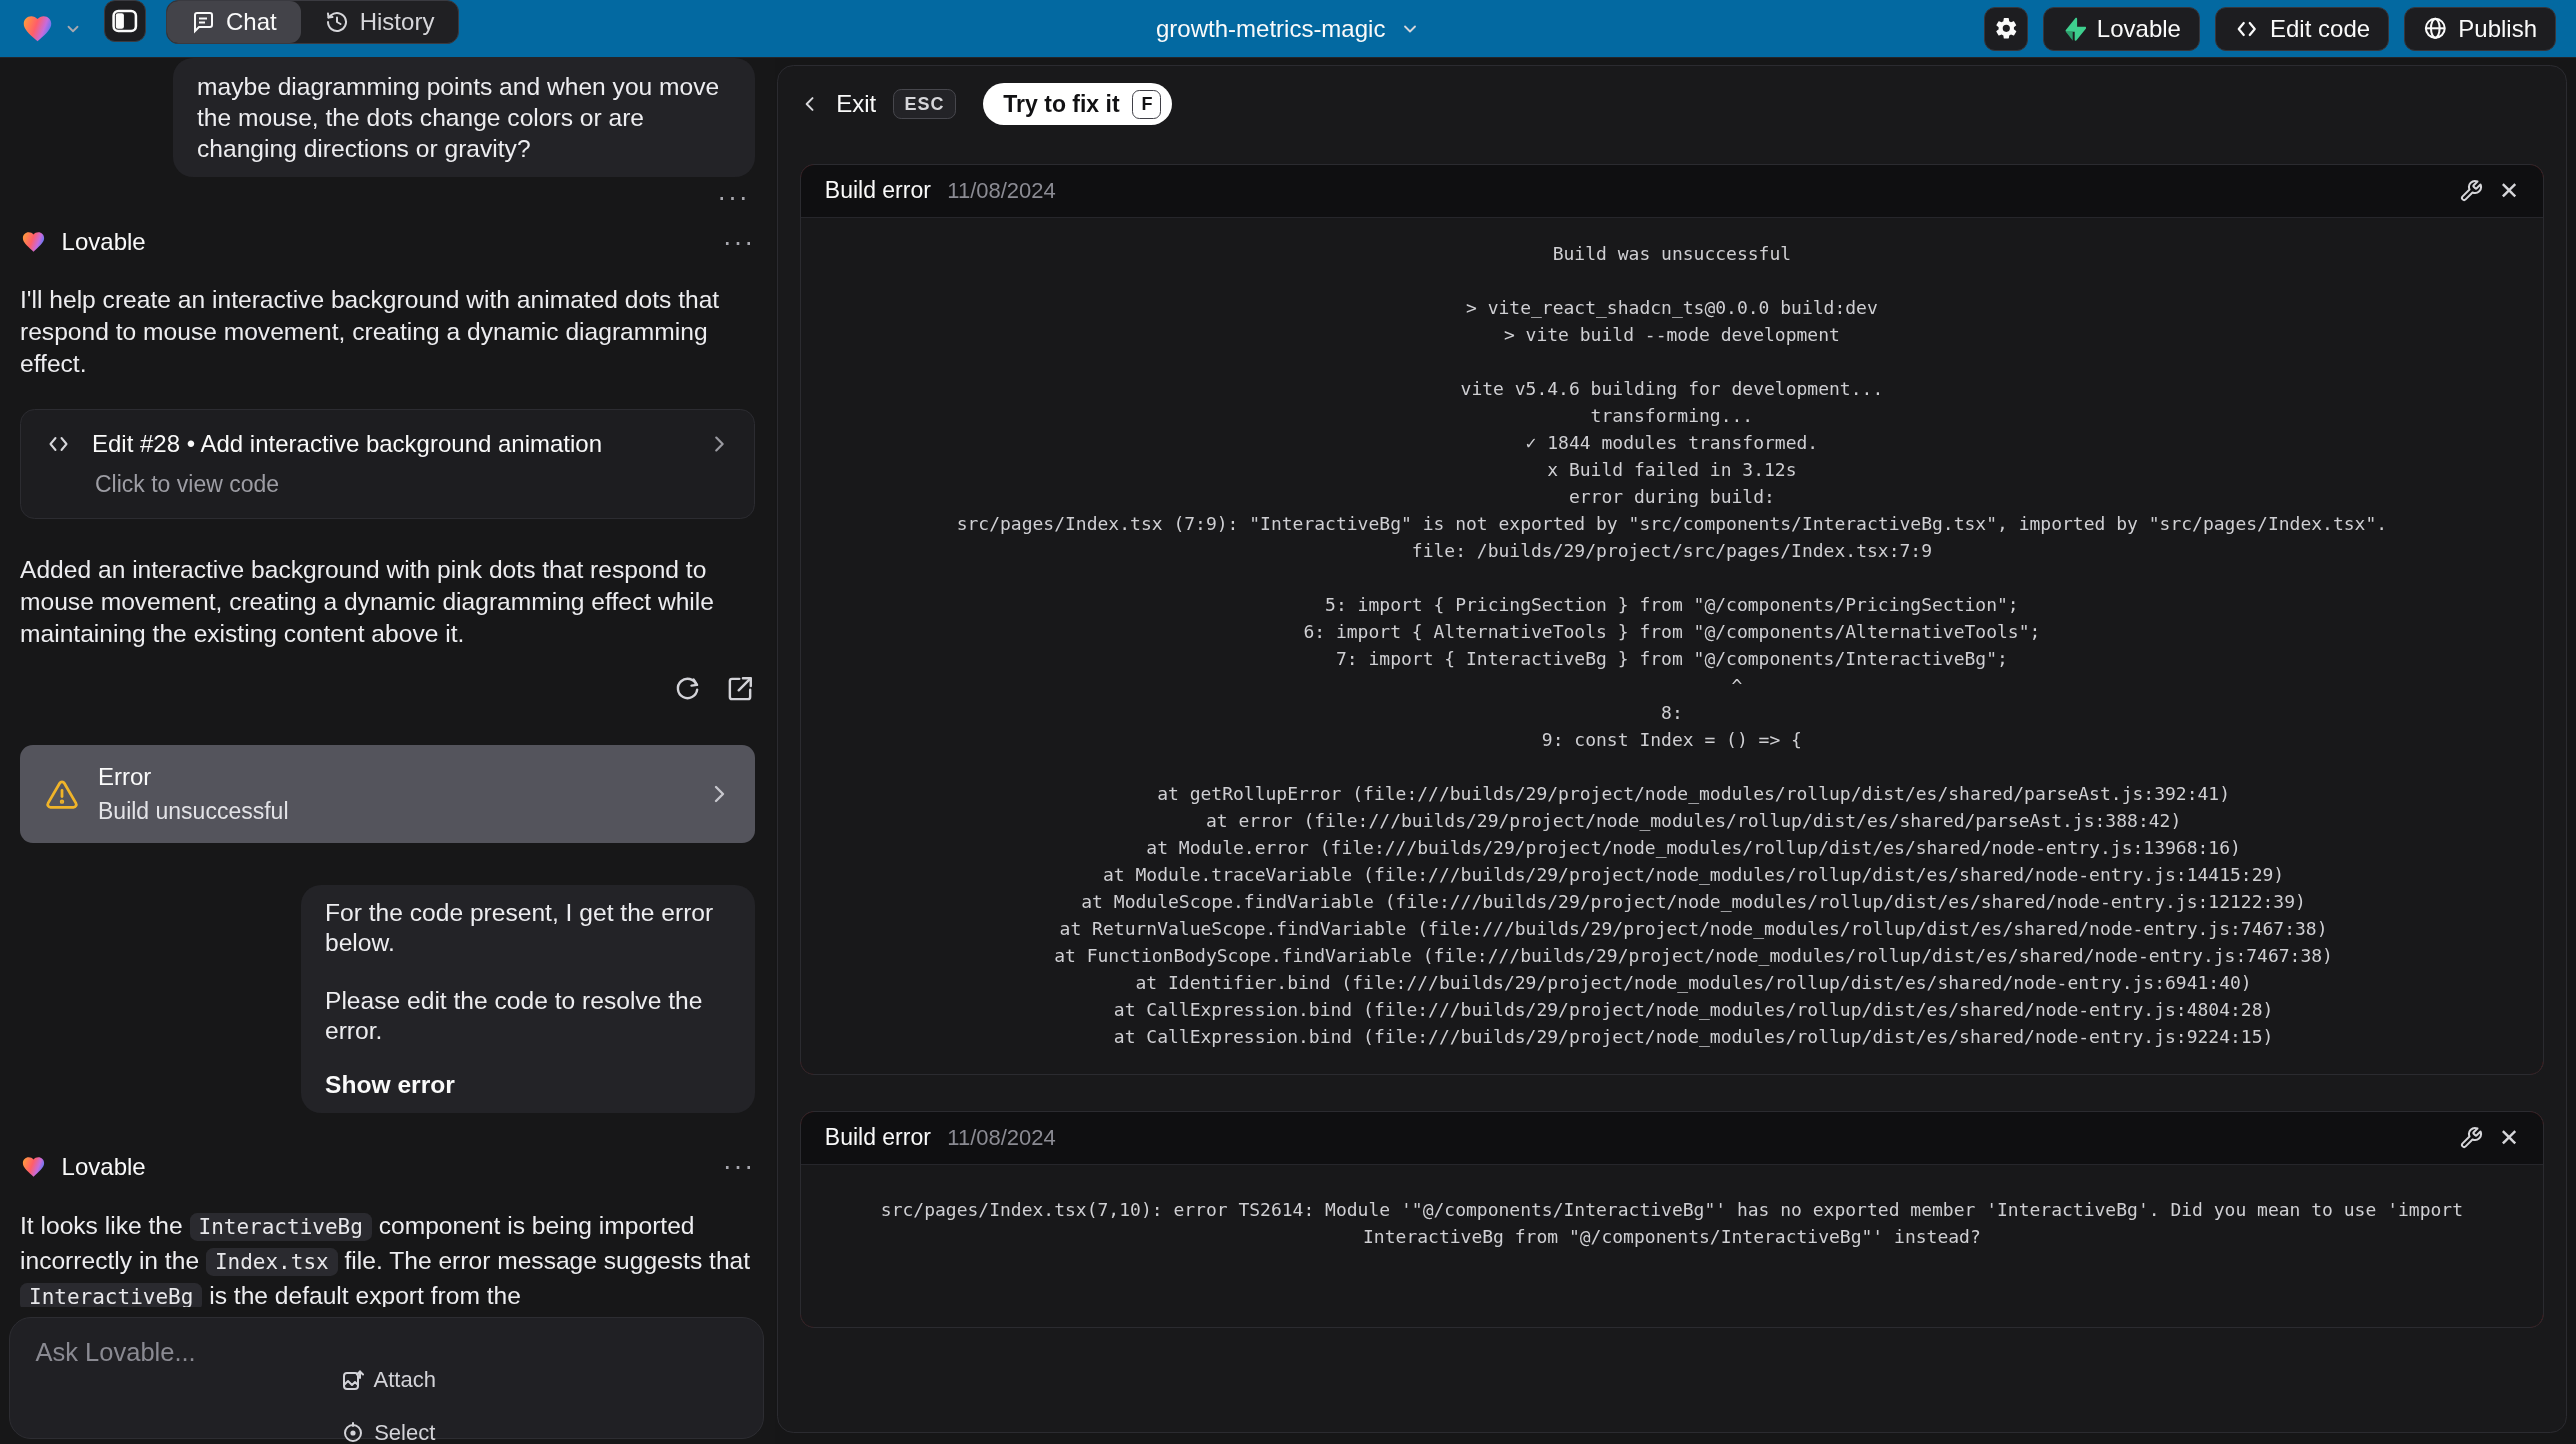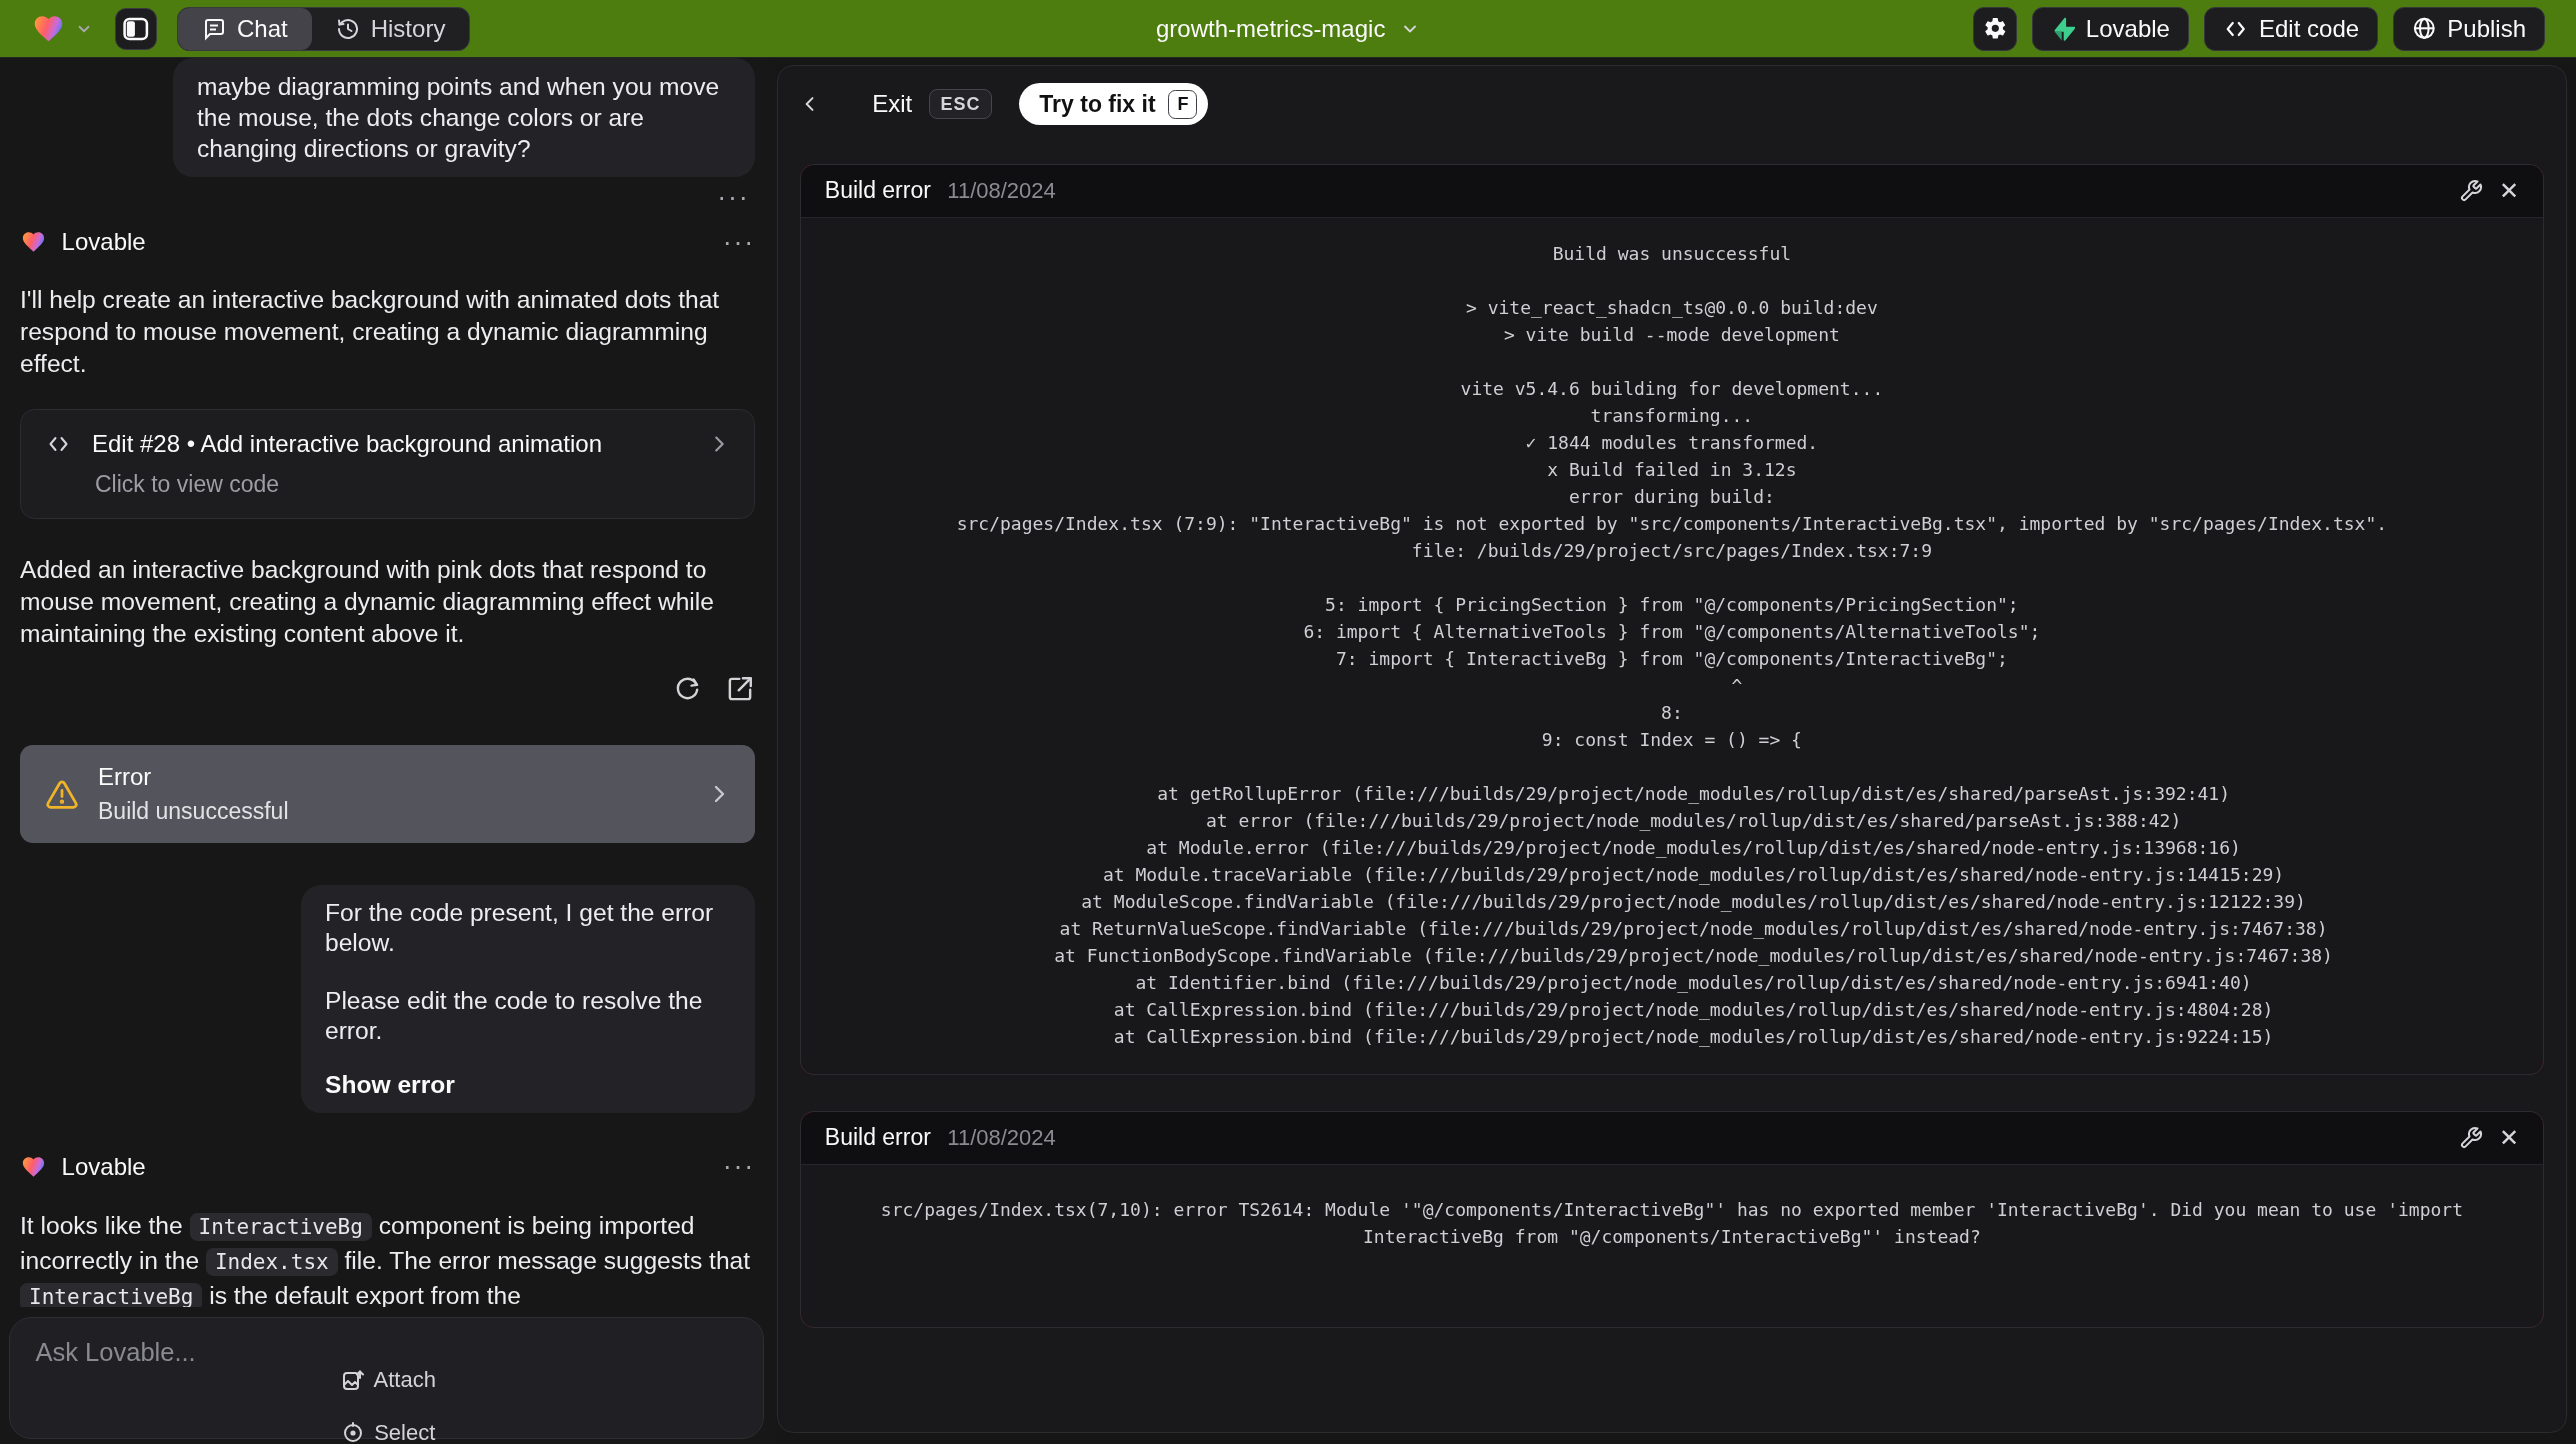--- a/index.html
+++ b/index.html
@@ -7,23 +7,23 @@
   body {
     background:#161617;
     color:#e7e7ea;
     font-family:"Liberation Sans","DejaVu Sans",sans-serif;
     font-size:24.6px;
   }
   svg { display:block; }
 
   
   .topbar {
-    position:relative; height:58px; background:#4d7c0f;
+    position:relative; height:58px; background:#0369a1;
     border-bottom:0.9px solid #242428;
-    display:flex; align-items:center; padding:0 31px;
+    display:flex; padding:0 20px;
   }
   .logo-group { display:flex; align-items:center; gap:9px; }
   .panel-toggle {
     margin-left:22px; width:42px; height:42px; border:0.9px solid #3a3a40; border-radius:11px;
     background:#1d1d20; display:flex; align-items:center; justify-content:center;
   }
   .segmented {
     margin-left:20px; display:flex; align-items:center;
     border:0.9px solid #3a3a40; border-radius:12px; background:#202023; height:44px; overflow:hidden;
   }
@@ -102,21 +102,21 @@
   }
 
   
   .error-view {
     flex:1; position:relative; margin:7.3px 9px 11px 1.8px;
     background:#19191b; border:0.9px solid #2b2b30; border-radius:16.4px;
     padding:14.6px 22px 0 22px; overflow:hidden;
   }
   .ev-header { display:flex; align-items:center; height:47px; gap:27px; }
   .exit-group { display:flex; align-items:center; gap:16.4px; cursor:pointer; }
-  .exit-label { color:#fafafa; font-size:24px;margin-left:36px; }
+  .exit-label { color:#fafafa; font-size:24px; }
   .key-badge {
     border:0.9px solid #47474d; background:#232327; color:#d6d6da; border-radius:8.2px;
     font-size:18px; font-weight:700; padding:3.6px 11px; letter-spacing:0.9px;
   }
   .fix-btn {
     display:flex; align-items:center; gap:12.8px; background:#ffffff; color:#111113;
     border:none; border-radius:911px; height:42px; padding:0 11px 0 20px;
     font-size:23px; font-weight:700; cursor:pointer;
   }
   .fix-key {

